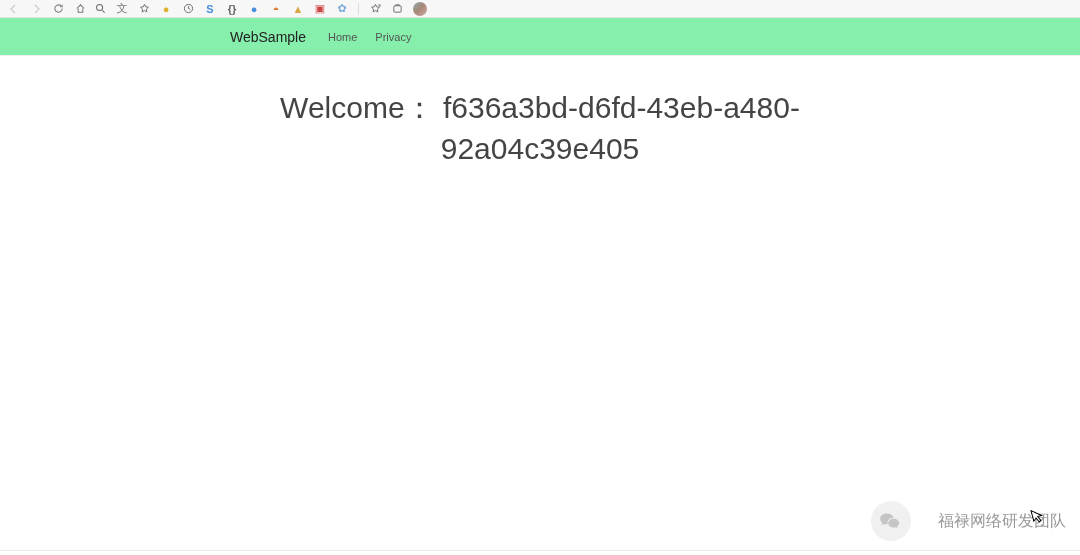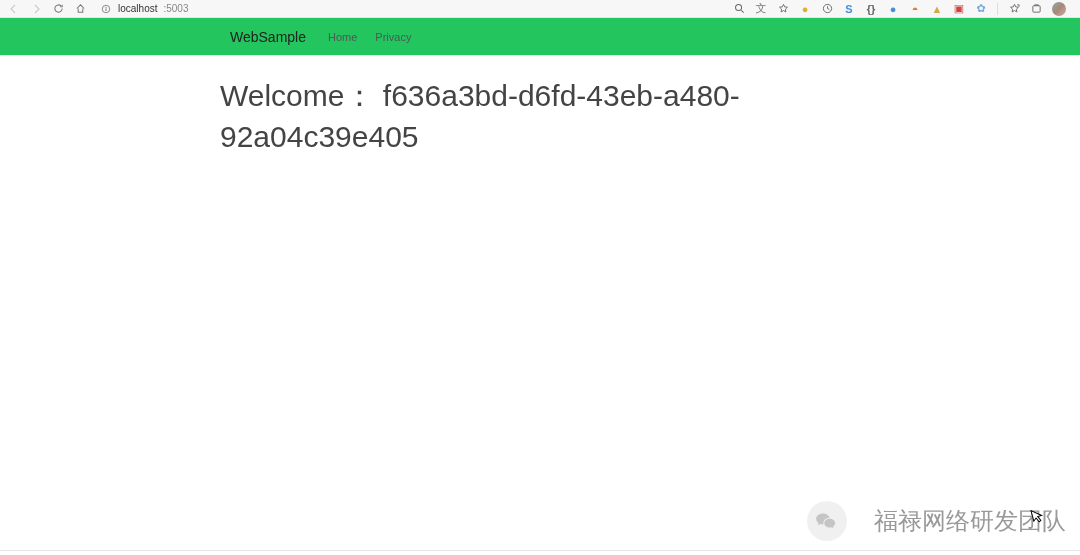--- a/index.html
+++ b/index.html
@@ -74,21 +74,21 @@
     }
     .avatar {
       width: 14px;
       height: 14px;
       border-radius: 50%;
       background: linear-gradient(135deg,#8aa 0%,#a87 50%,#caa 100%);
     }
     
     .page-navbar {
       height: 38px;
-      background: #22c55e;
+      background: #86efac;
       border-bottom: 1px solid #eee;
       display: flex;
       align-items: center;
       padding-left: 230px;
       gap: 18px;
       font-size: 12px;
     }
     .brand {
       font-size: 14px;
       color: #222;
@@ -96,40 +96,40 @@
     }
     .nav-link {
       color: #555;
       cursor: pointer;
       font-size: 11px;
       text-align: center;
     }
     
     .main {
       width: 640px;
-      margin: 20px auto 0;
-      text-align: left;
+      margin: 32px auto 0;
+      text-align: center;
     }
     .welcome {
       font-size: 30px;
       font-weight: 300;
       color: #444;
       line-height: 1.35;
       word-break: break-word;
     }
     
     .watermark {
       position: absolute;
       right: 14px;
       bottom: 14px;
       display: flex;
       align-items: center;
       gap: 27px;
       color: #888;
-      font-size: 24px;
+      font-size: 16px;
       opacity: 0.85;
     }
     .wm-logo {
       width: 40px;
       height: 40px;
       border-radius: 50%;
       background: #eee;
       display: flex;
       align-items: center;
       justify-content: center;
@@ -169,31 +169,20 @@
     <span class="nav-icon">
       <svg width="11" height="11" viewBox="0 0 12 12">
           <path d="M10 6a4 4 0 1 1-1.2-2.8M10 2v2.2H7.8" stroke="currentColor" stroke-width="1.1" fill="none"></path>
         </svg>
     </span>
     <span class="nav-icon">
       <svg width="11" height="11" viewBox="0 0 12 12">
           <path d="M2 6 L6 2 L10 6 M3.5 6 V10 H8.5 V6" stroke="currentColor" stroke-width="1.1" fill="none"></path>
         </svg>
     </span>
-  </div>
-  <div class="address-bar">
-    <span class="nav-icon">
-      <svg width="10" height="10" viewBox="0 0 12 12">
-          <circle cx="6" cy="6" r="4.5" stroke="currentColor" stroke-width="1" fill="none"></circle>
-          <circle cx="6" cy="4" r="0.7" fill="currentColor"></circle>
-          <rect x="5.4" y="5.3" width="1.2" height="3" fill="currentColor"></rect>
-        </svg>
-    </span>
-    <span class="host">localhost</span>
-      <span class="port">:5003</span>
   </div>
   <div class="toolbar-icons">
     <span class="tb-icon">
       <svg width="11" height="11" viewBox="0 0 12 12">
           <circle cx="5" cy="5" r="3.3" stroke="currentColor" stroke-width="1.1" fill="none"></circle>
           <path d="M8 8 L10.5 10.5" stroke="currentColor" stroke-width="1.1"></path>
         </svg>
     </span>
     <span class="tb-icon" style="color:#777">文</span>
     <span class="tb-icon">

